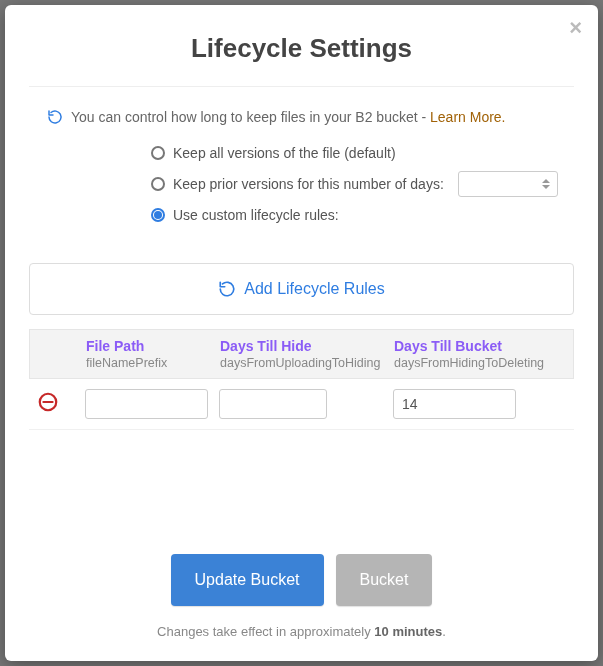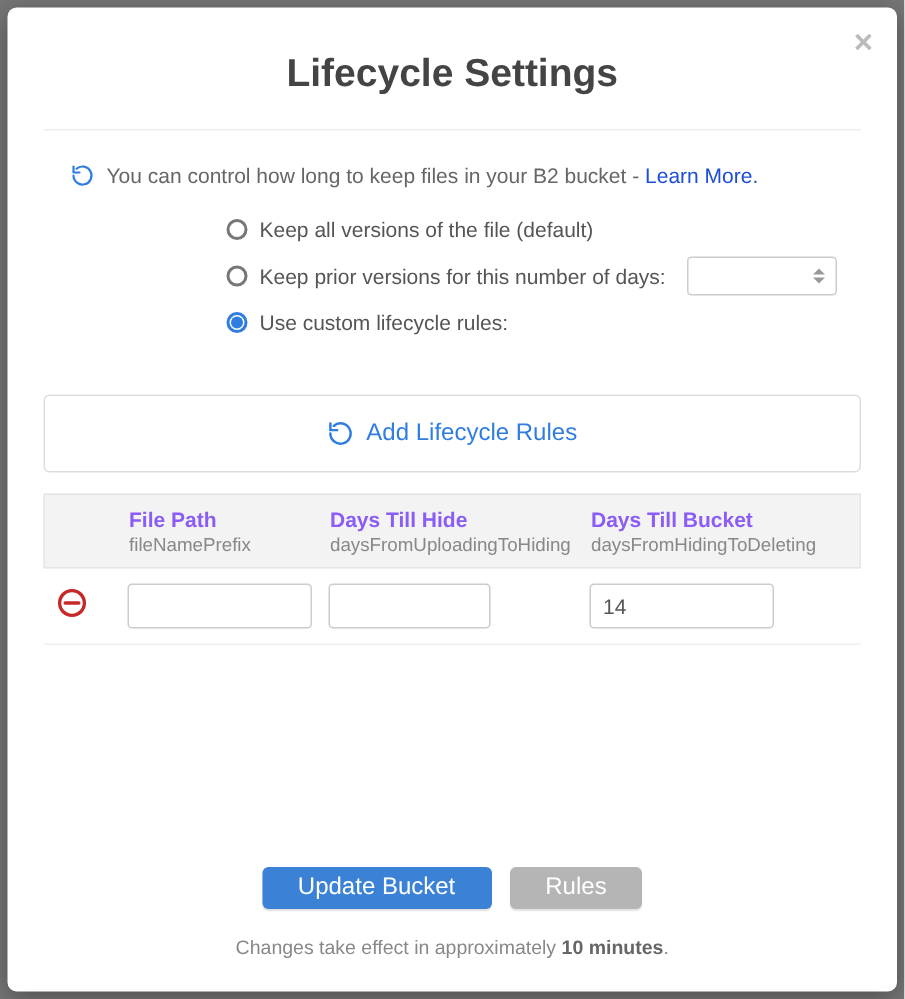--- a/index.html
+++ b/index.html
@@ -46,21 +46,21 @@
   .intro {
     display: flex;
     align-items: center;
     gap: 8px;
     color: #666;
     font-size: 14px;
     padding-left: 18px;
     margin-bottom: 20px;
   }
   .intro a {
-    color: #1d4ed8;
+    color: #a16207;
     text-decoration: none;
   }
   .refresh-icon {
     width: 16px; height: 16px;
     flex: none;
   }
   .options {
     padding-left: 90px;
     margin-bottom: 40px;
   }
@@ -186,21 +186,21 @@
     left: 0; right: 0; bottom: 22px;
     text-align: center;
   }
   .btn-row {
     display: flex;
     justify-content: center;
     gap: 12px;
     margin-bottom: 18px;
   }
   .btn {
-    height: 28px;
+    height: 52px;
     padding: 0 24px;
     border: none;
     border-radius: 4px;
     font-size: 16px;
     cursor: pointer;
     color: #fff;
     box-shadow: 0 1px 1px rgba(0,0,0,0.12);
   }
   .btn-primary { background: #3b82d6; }
   .btn-secondary { background: #b5b5b5; }
@@ -285,21 +285,21 @@
         </svg>
       </div>
       <div><input class="cell-input" value="" style=""></div>
       <div><input class="cell-input w110" value="" style=""></div>
       <div><input class="cell-input" value="14" style=""></div>
     </div>
 
     <div class="footer">
       <div class="btn-row">
         <button class="btn btn-primary">Update Bucket</button>
-        <button class="btn btn-secondary">Rules</button>
+        <button class="btn btn-secondary">Bucket</button>
       </div>
       <div class="foot-note">
         <span>Changes take effect in approximately </span><b>10 minutes</b><span>.</span>
       </div>
     </div>
 
   </div>
 </div>
 
 </body></html>

